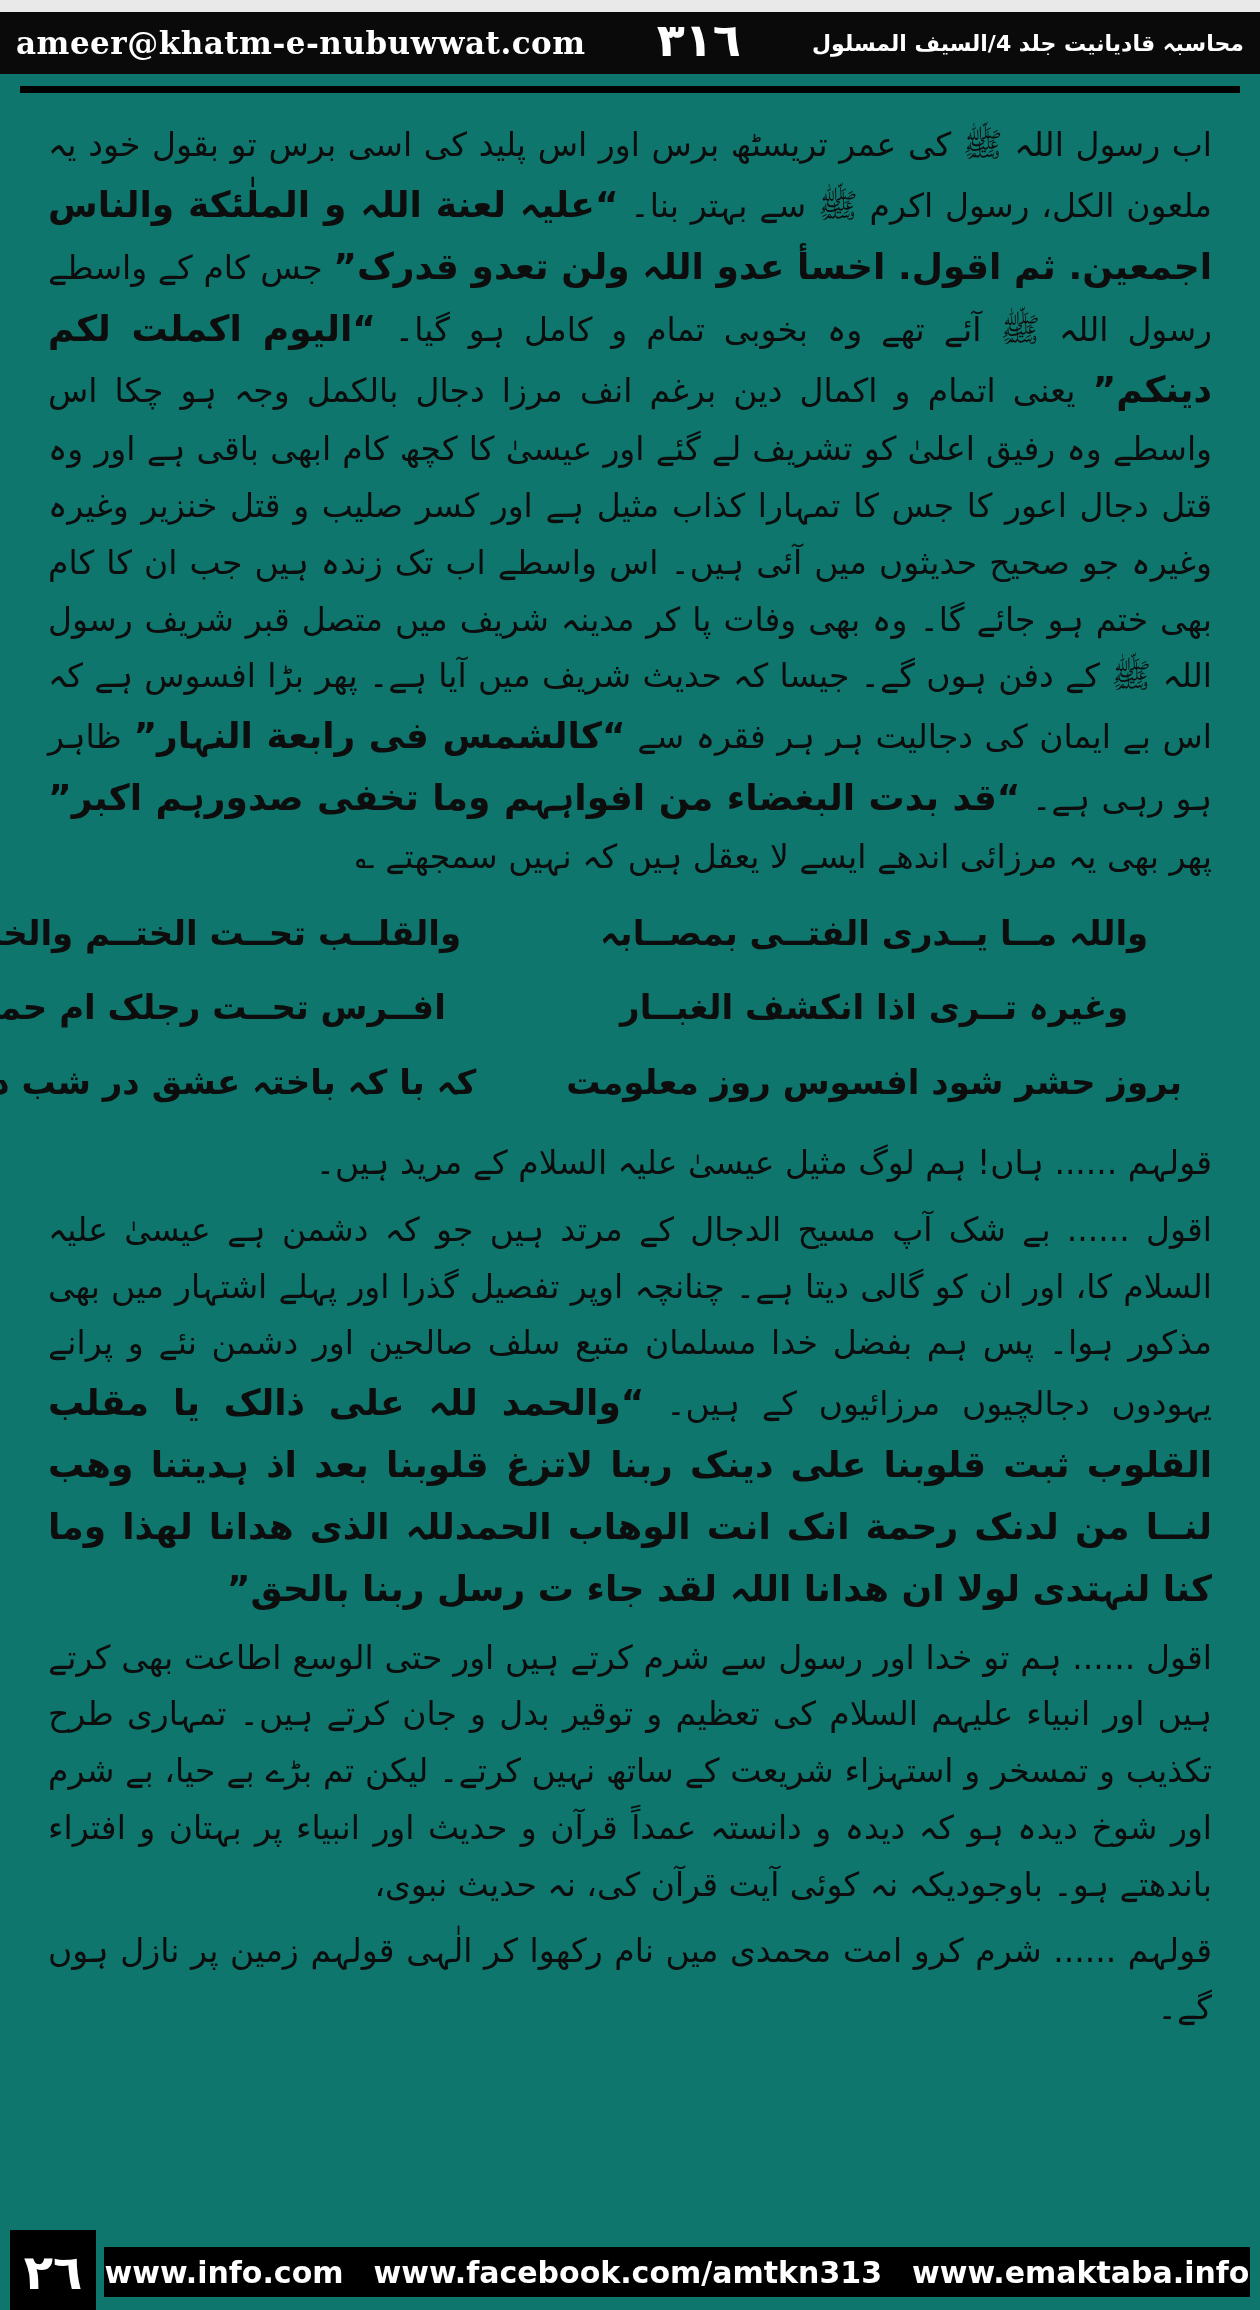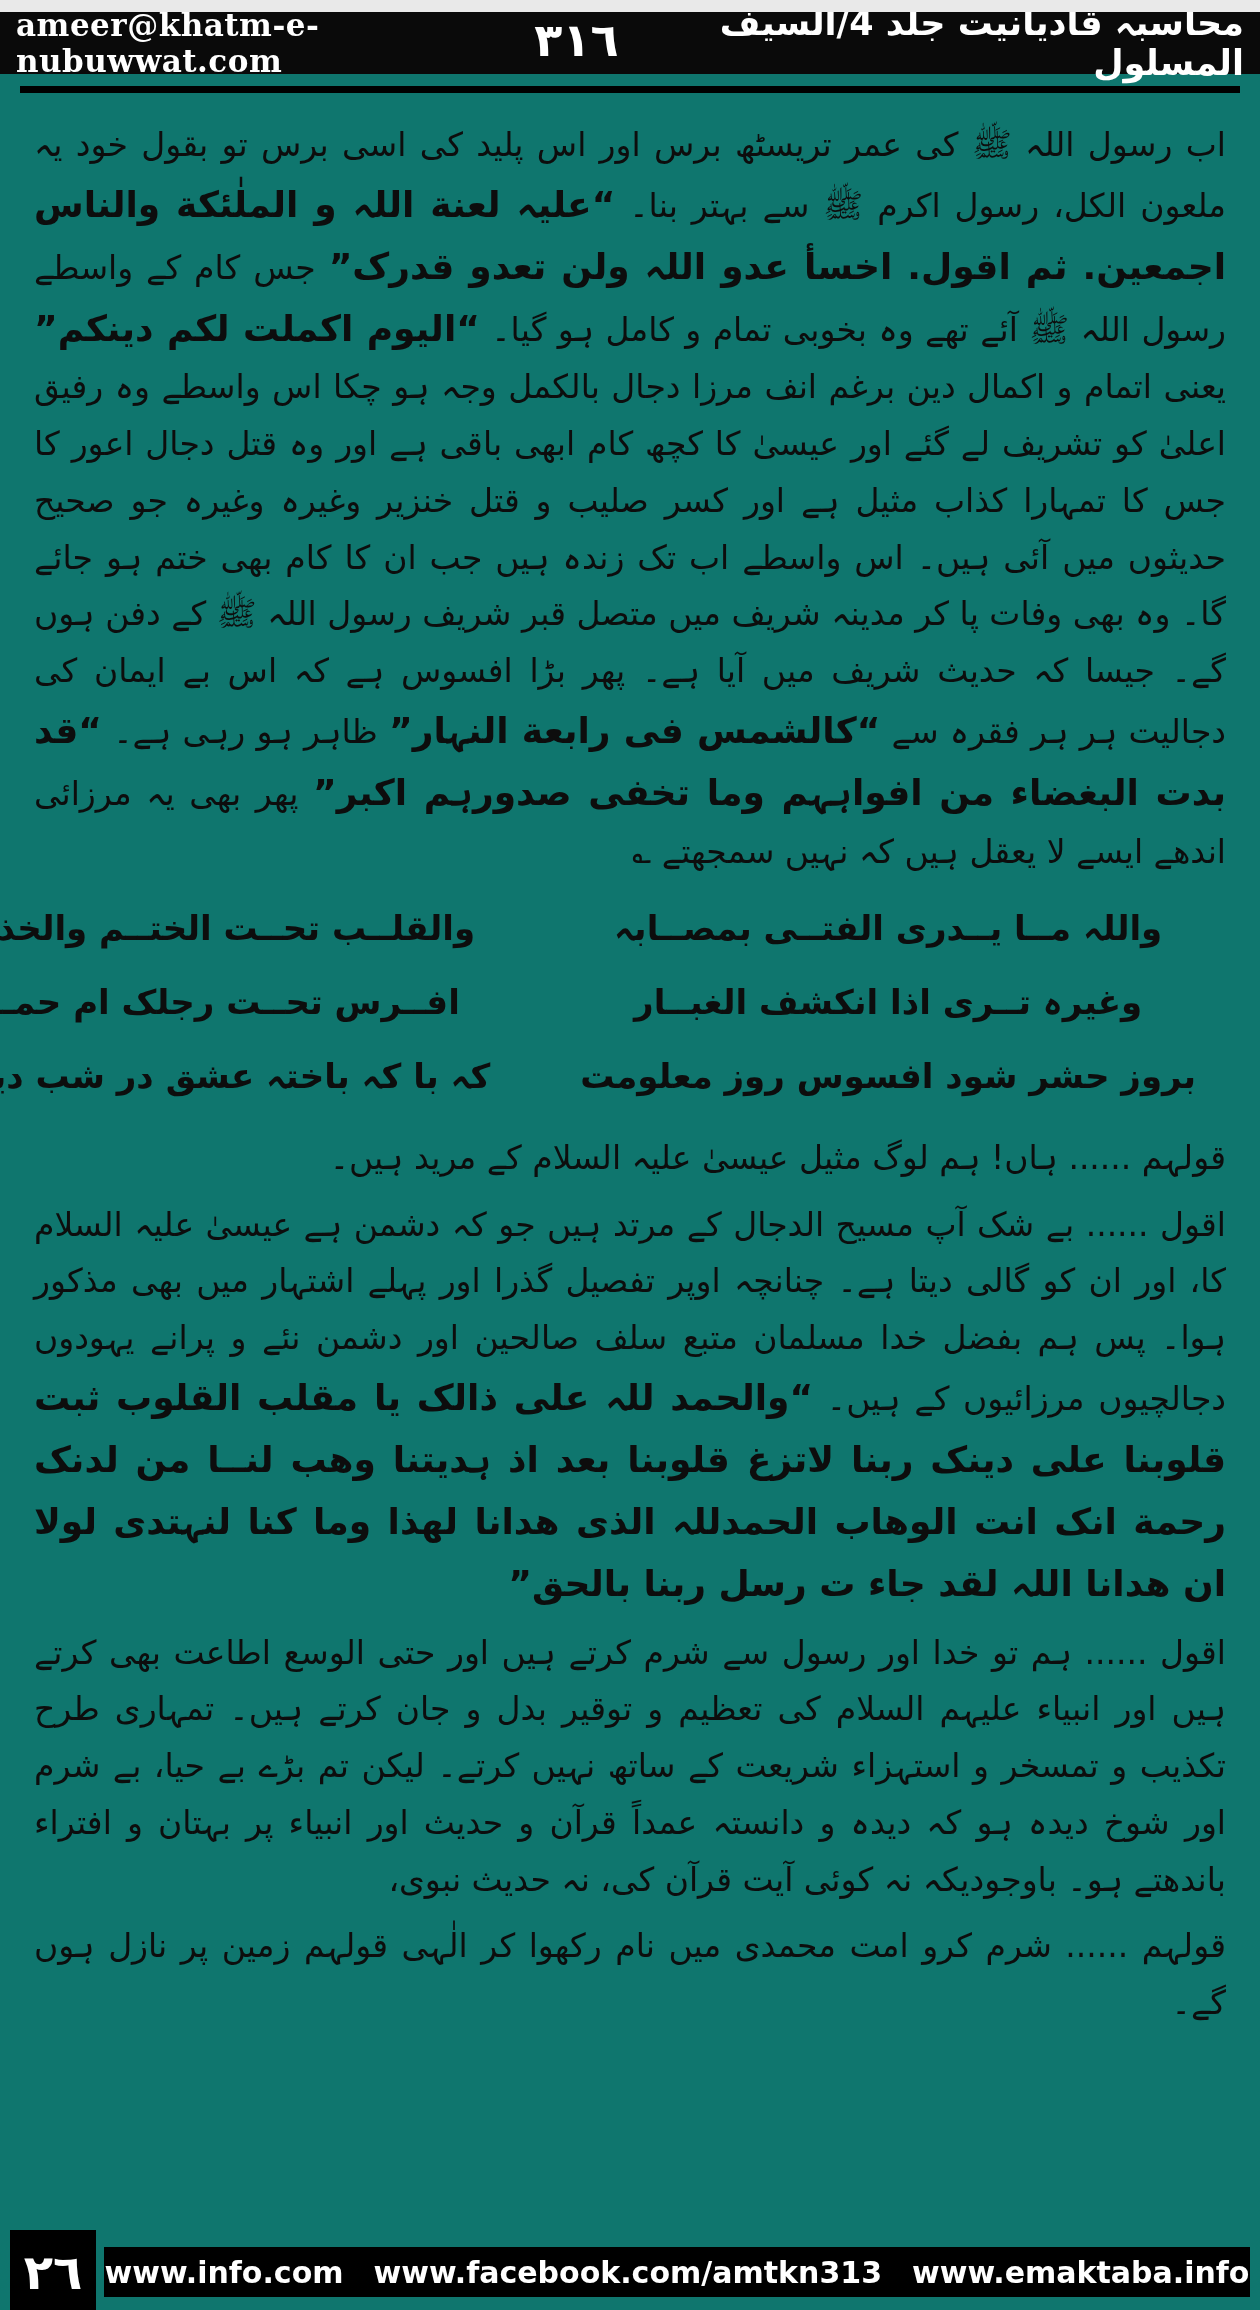--- a/index.html
+++ b/index.html
@@ -18,25 +18,25 @@
     display: flex; align-items: center; justify-content: space-between;
     background: #0a0a0a; color: #fff;
     height: 62px; padding: 0 16px;
   }
   .header-email {
     font-family: "DejaVu Serif", serif;
     font-weight: bold; font-size: 31px; letter-spacing: .5px;
     direction: ltr;
   }
   .header-page-num { font-size: 46px; font-weight: bold; line-height: 1; padding-bottom: 6px; }
-  .header-title { font-size: 35px; direction: rtl; font-weight: bold; }
+  .header-title { font-size: 22px; direction: rtl; font-weight: bold; }
   .top-rule { height: 7px; background: #000; margin: 12px 20px 0 20px; }
   
   .content {
-    padding: 24px 34px 0;
+    padding: 24px 48px 0;
     direction: rtl;
     text-align: justify;
     font-size: 33px;
     line-height: 1.72;
     color: #0d0d0d;
   }
   .para { margin: 0 0 10px; }
   .ar-bold { font-weight: bold; font-size: 36px; }
   .poetry {
     display: grid;

